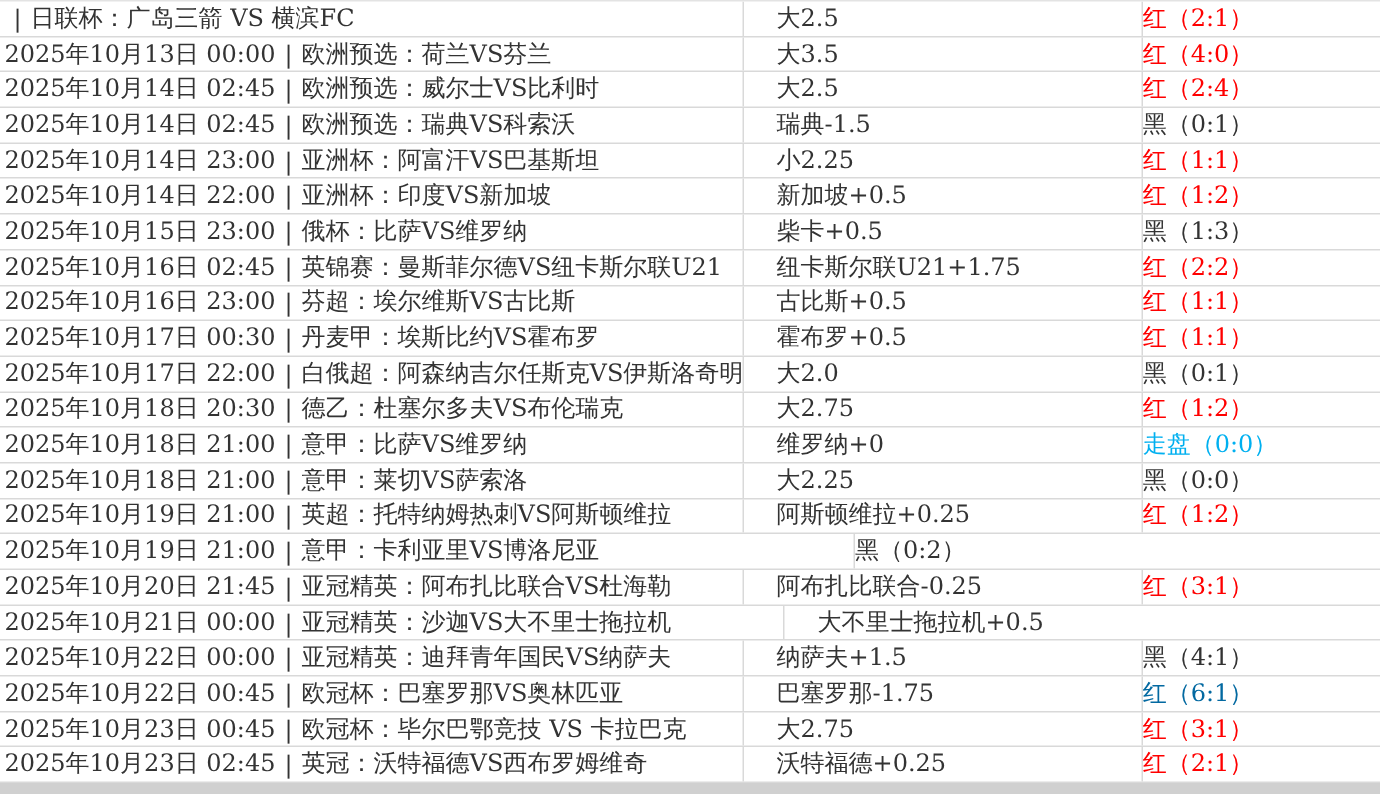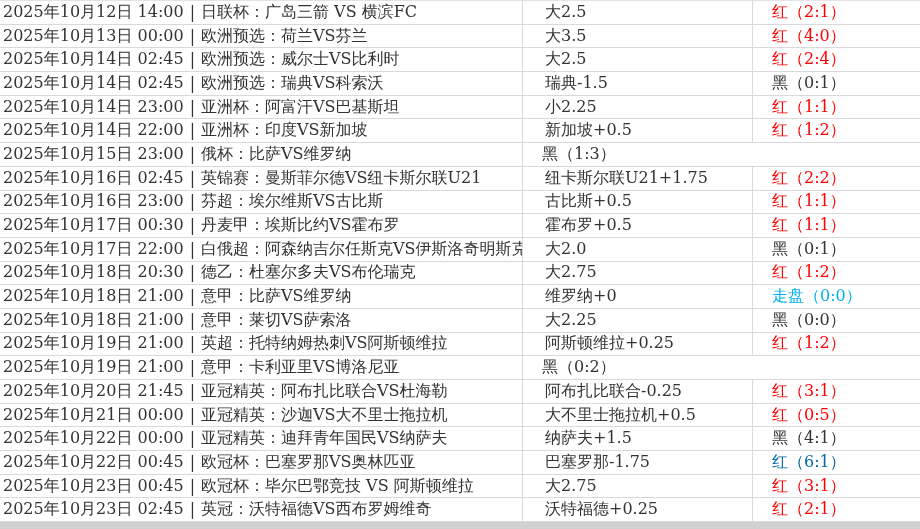--- a/index.html
+++ b/index.html
@@ -13,32 +13,31 @@
   .row{
     display:flex;flex:none;height:23.7px;
     box-sizing:border-box;border-bottom:1px solid #d9d9d9;
   }
   .cell{
     display:flex;align-items:center;box-sizing:border-box;
     overflow:hidden;white-space:nowrap;
   }
   .c1{width:522px;padding-left:3px;}
   .c2{width:230px;padding-left:22px;border-left:1px solid #d9d9d9;}
-  .c3{width:168px;padding-left:19px;border-left:1px solid #d9d9d9;}
+  .c3{width:168px;padding-left:0;border-left:1px solid #d9d9d9;margin-left:47px;}
   .sep{margin:0 6px;}
   .bottom-strip{flex:1;background:#d0d0d0;}
 </style>
 </head>
 <body>
 
 <div class="table">
 
   <div class="row">
     <div class="cell c1">
-      <span>2025年10月12日 14:00</span>
       <span class="sep">|</span>
       <span>日联杯：广岛三箭 VS 横滨FC</span>
     </div>
     <div class="cell c2">大2.5</div>
     <div class="cell c3" style="color: rgb(255, 0, 0);">红（2:1）</div>
   </div>
     <div class="row">
     <div class="cell c1">
       <span>2025年10月13日 00:00</span>
       <span class="sep">|</span>
@@ -82,20 +81,21 @@
     </div>
     <div class="cell c2">新加坡+0.5</div>
     <div class="cell c3" style="color: rgb(255, 0, 0);">红（1:2）</div>
   </div>
     <div class="row">
     <div class="cell c1">
       <span>2025年10月15日 23:00</span>
       <span class="sep">|</span>
       <span>俄杯：比萨VS维罗纳</span>
     </div>
+    <div class="cell c2">柴卡+0.5</div>
     <div class="cell c3" style="color: rgb(51, 51, 51); text-align: right;">黑（1:3）</div>
   </div>
     <div class="row">
     <div class="cell c1">
       <span>2025年10月16日 02:45</span>
       <span class="sep">|</span>
       <span>英锦赛：曼斯菲尔德VS纽卡斯尔联U21</span>
     </div>
     <div class="cell c2">纽卡斯尔联U21+1.75</div>
     <div class="cell c3" style="color: rgb(255, 0, 0);">红（2:2）</div>
@@ -180,21 +180,20 @@
     <div class="cell c2">阿布扎比联合-0.25</div>
     <div class="cell c3" style="color: rgb(255, 0, 0);">红（3:1）</div>
   </div>
     <div class="row">
     <div class="cell c1">
       <span>2025年10月21日 00:00</span>
       <span class="sep">|</span>
       <span>亚冠精英：沙迦VS大不里士拖拉机</span>
     </div>
     <div class="cell c2">大不里士拖拉机+0.5</div>
-    <div class="cell c3" style="color: rgb(255, 0, 0);">红（0:5）</div>
   </div>
     <div class="row">
     <div class="cell c1">
       <span>2025年10月22日 00:00</span>
       <span class="sep">|</span>
       <span>亚冠精英：迪拜青年国民VS纳萨夫</span>
     </div>
     <div class="cell c2">纳萨夫+1.5</div>
     <div class="cell c3" style="color: rgb(51, 51, 51);">黑（4:1）</div>
   </div>
@@ -204,21 +203,21 @@
       <span class="sep">|</span>
       <span>欧冠杯：巴塞罗那VS奥林匹亚</span>
     </div>
     <div class="cell c2">巴塞罗那-1.75</div>
     <div class="cell c3" style="color: #0369a1;">红（6:1）</div>
   </div>
     <div class="row">
     <div class="cell c1">
       <span>2025年10月23日 00:45</span>
       <span class="sep">|</span>
-      <span>欧冠杯：毕尔巴鄂竞技 VS 阿斯顿维拉</span>
+      <span>欧冠杯：毕尔巴鄂竞技 VS 卡拉巴克</span>
     </div>
     <div class="cell c2">大2.75</div>
     <div class="cell c3" style="color: rgb(255, 0, 0);">红（3:1）</div>
   </div>
     <div class="row">
     <div class="cell c1">
       <span>2025年10月23日 02:45</span>
       <span class="sep">|</span>
       <span>英冠：沃特福德VS西布罗姆维奇</span>
     </div>

